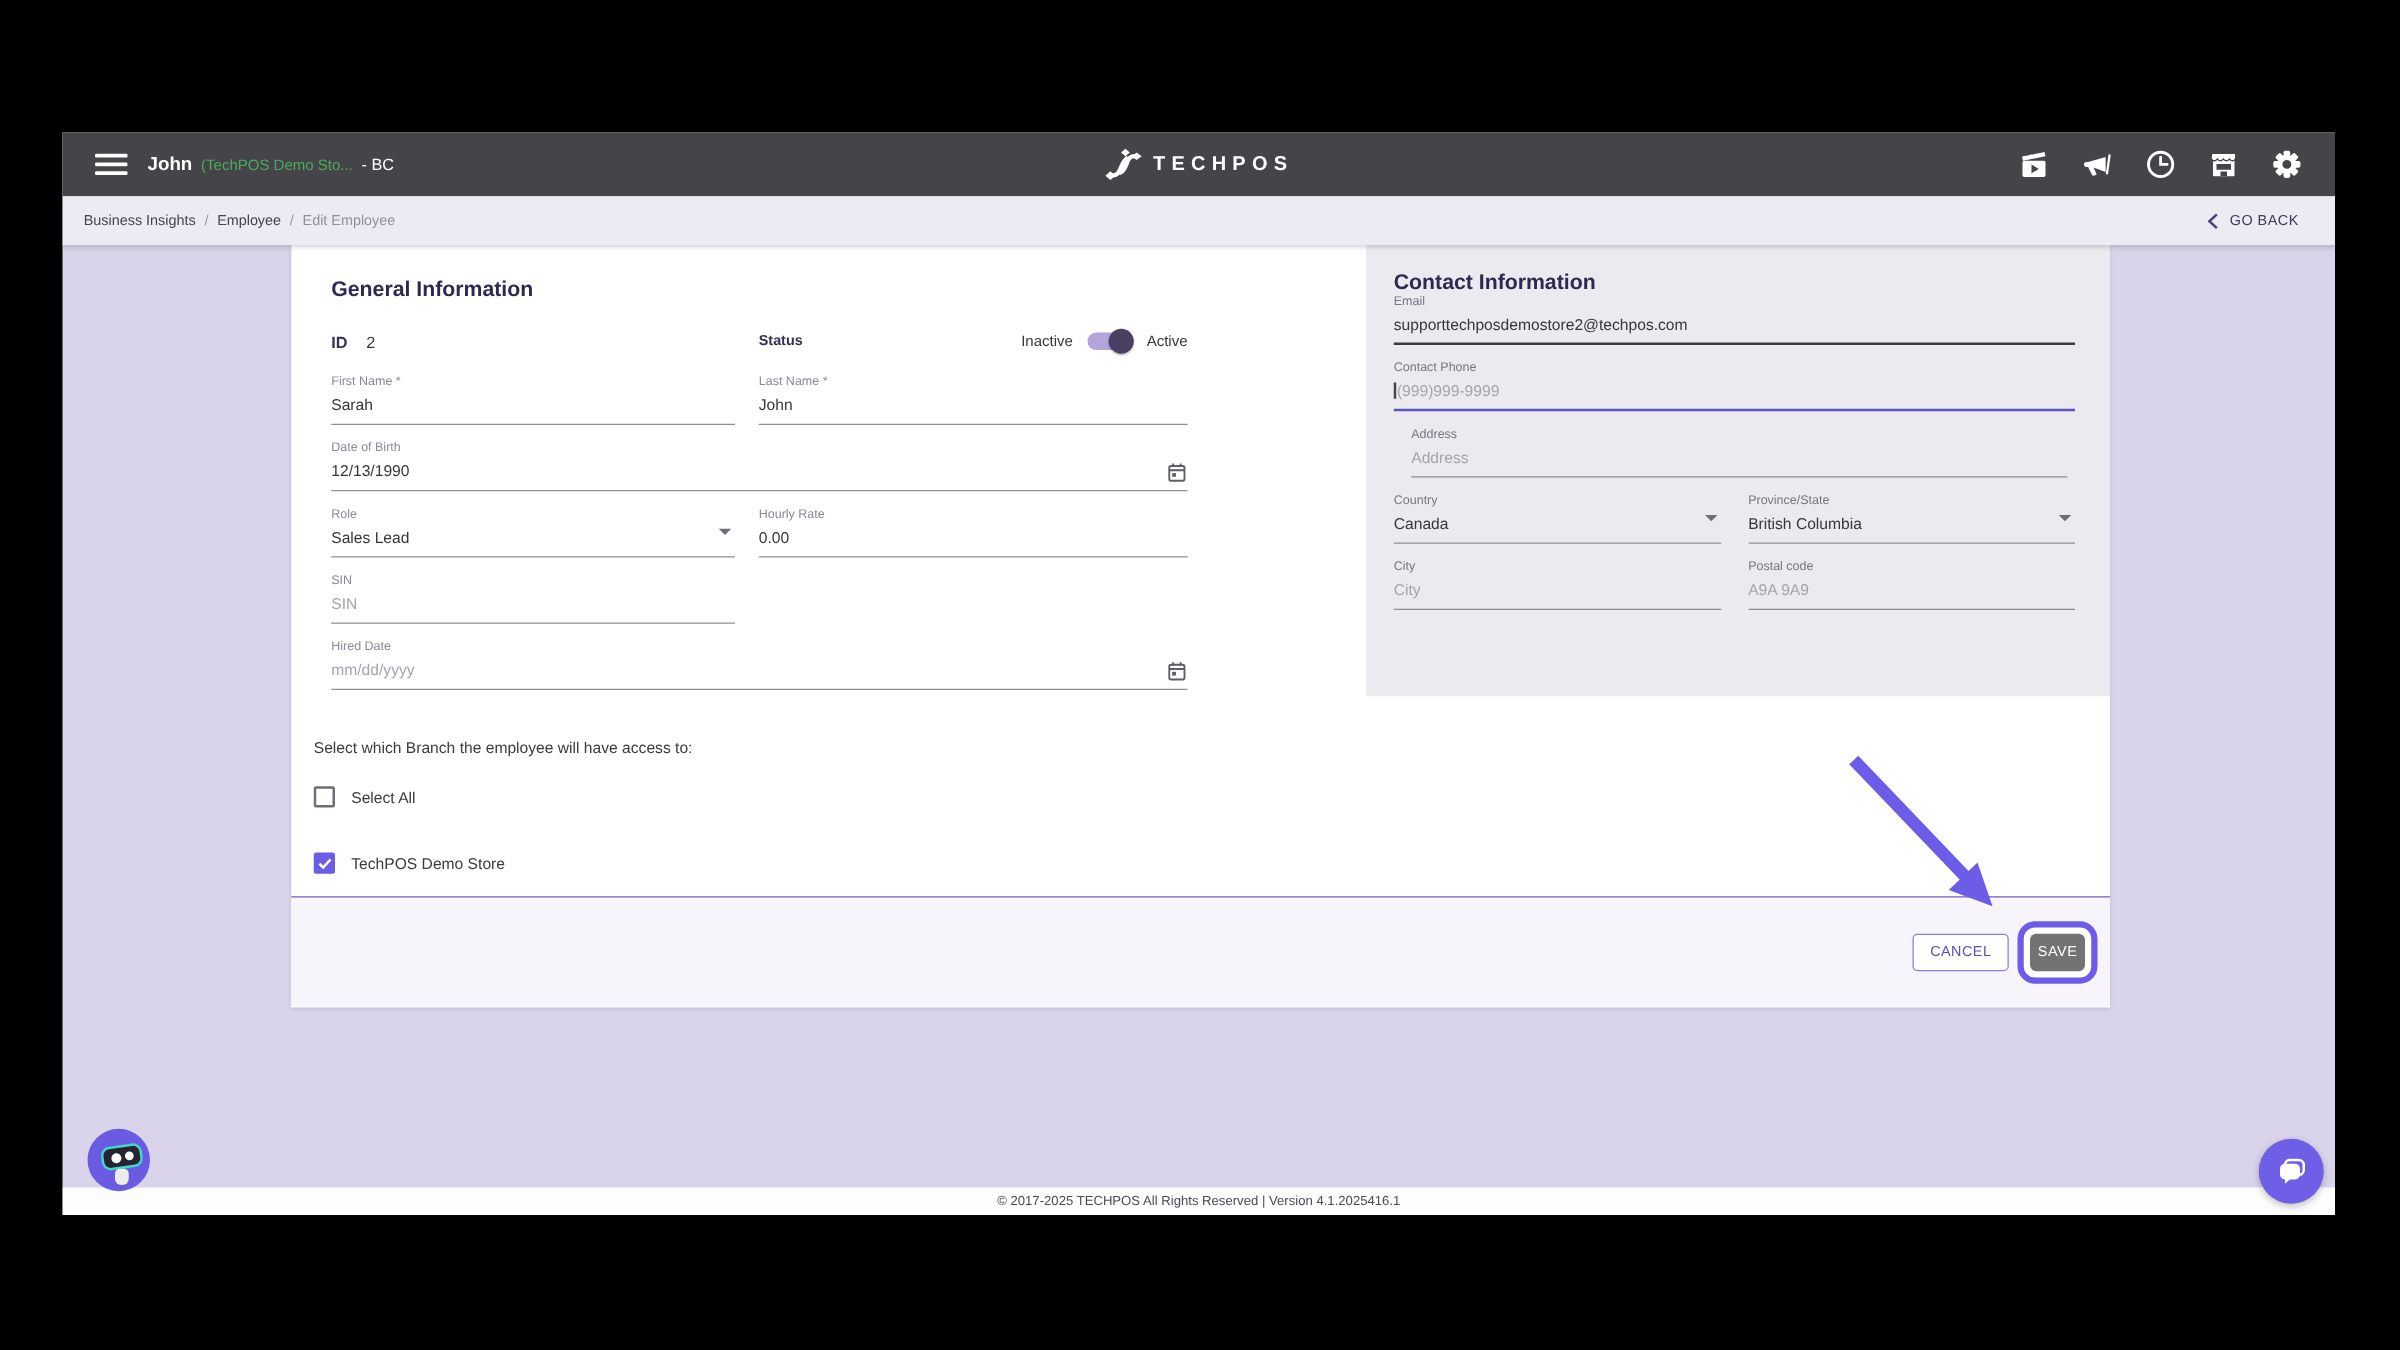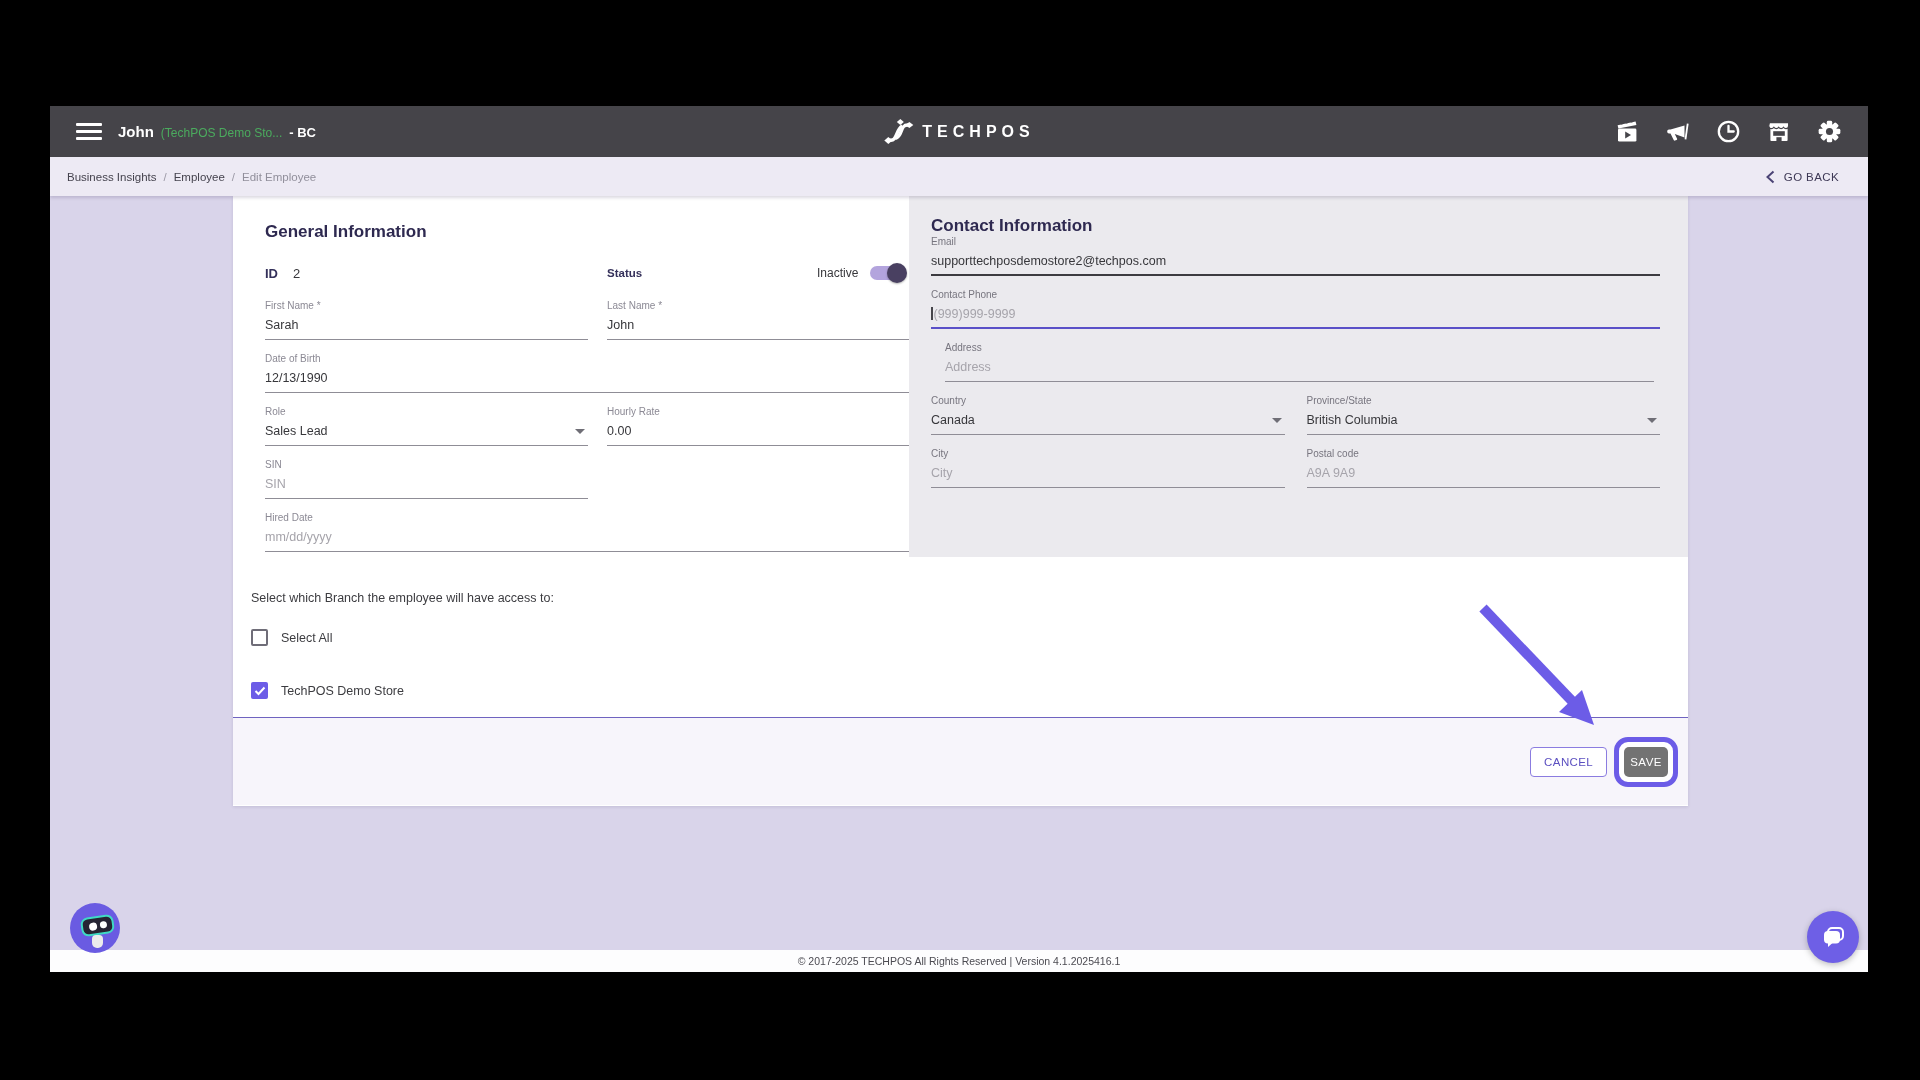--- a/index.html
+++ b/index.html
@@ -6,49 +6,49 @@
   html,body { width:1920px; height:1080px; background:#000; font-family:"Liberation Sans",sans-serif; overflow:hidden; }
   .window { position:absolute; left:50px; top:106px; width:1818px; height:866px; background:#d9d4ea; overflow:hidden; }
 
   
   .topbar { position:relative; height:51px; background:#454449; display:flex; align-items:center; padding:0 26px; color:#fff; }
   .hamburger { width:26px; display:flex; flex-direction:column; gap:4px; cursor:pointer; margin-right:16px; }
   .hamburger span { height:3px; background:#fff; border-radius:1px; }
   .user-block { display:flex; align-items:baseline; gap:7px; white-space:nowrap; }
   .user-name { font-weight:bold; font-size:15px; }
   .store-name { color:#4bab5e; font-size:12px; }
-  .region { font-weight:bold; font-size:13px; }
+  .region { font-weight:normal; font-size:13px; }
   .brand { position:absolute; left:50%; transform:translateX(-50%); display:flex; align-items:center; gap:7px; }
   .brand-word { font-weight:bold; font-size:16px; letter-spacing:5px; }
   .topbar-icons { margin-left:auto; display:flex; align-items:center; gap:25px; }
   .topbar-icons svg { display:block; cursor:pointer; }
 
   
   .crumbbar { height:39px; background:#edeaf4; display:flex; align-items:center; padding:0 17px; font-size:11.5px; box-shadow:0 2px 3px rgba(60,50,90,0.18); position:relative; z-index:2; }
   .crumb { color:#45434e; cursor:pointer;text-align:center; }
   .crumb-sep { color:#9b99a5; margin:0 7px; }
   .crumb-current { color:#918f9b; }
   .go-back { margin-left:auto; display:flex; align-items:center; gap:9px; color:#3e3956; letter-spacing:0.4px; cursor:pointer; margin-right:12px; }
 
   
   .content { position:relative; height:753px; }
   .card { position:absolute; left:183px; top:0; width:1455px; height:610px; background:#fff; box-shadow:0 1px 3px rgba(40,30,80,0.12); }
   .card-columns { display:flex; height:361px; }
-  .general-col { width:676px; padding:26px 15px 0 32px; }
+  .general-col { width:860px; padding:26px 15px 0 32px; }
   .contact-col { flex:1; background:#ebeaee; padding:20px 28px 0 22px; }
   .section-title { font-size:17px; font-weight:bold; color:#2e2950; }
   .general-col .section-title { margin-bottom:21px; }
   .contact-col .section-title { }
 
   .form-grid { display:grid; grid-template-columns:323px 343px; column-gap:19px; }
   .span2 { grid-column:1 / span 2; }
   .field { margin-bottom:13px; }
   .flabel { font-size:10px; color:#8b8994; margin-bottom:6px; }
   .contact-col .flabel { color:#77757f; }
-  .fvalue { font-size:12.5px; color:#37373b; padding-bottom:6px; border-bottom:1px solid #8f8d96; display:flex; align-items:center; min-height:23px; cursor:text; }
+  .fvalue { font-size:12.5px; color:#37373b; padding-bottom:6px; border-bottom:1px solid #8f8d96; display:flex; align-items:flex-start; min-height:23px; cursor:text; }
   .fvalue.ph { color:#a6a4ab; }
   .fvalue .grow { flex:1; }
   .dd-arrow { width:0; height:0; border-left:5px solid transparent; border-right:5px solid transparent; border-top:5px solid #6f6e76; margin-right:3px; }
   .cal { display:block; margin-right:1px; }
   .u-dark { border-bottom:2px solid #3c3b40; }
   .u-focus { border-bottom:2px solid #5a50c8; }
   .caret { width:1.5px; height:13px; background:#46454b; margin-right:1px; }
 
   .id-row { display:flex; align-items:center; margin-bottom:17px; min-height:20px; }
   .id-label { font-size:13px; font-weight:bold; color:#34305a; }

